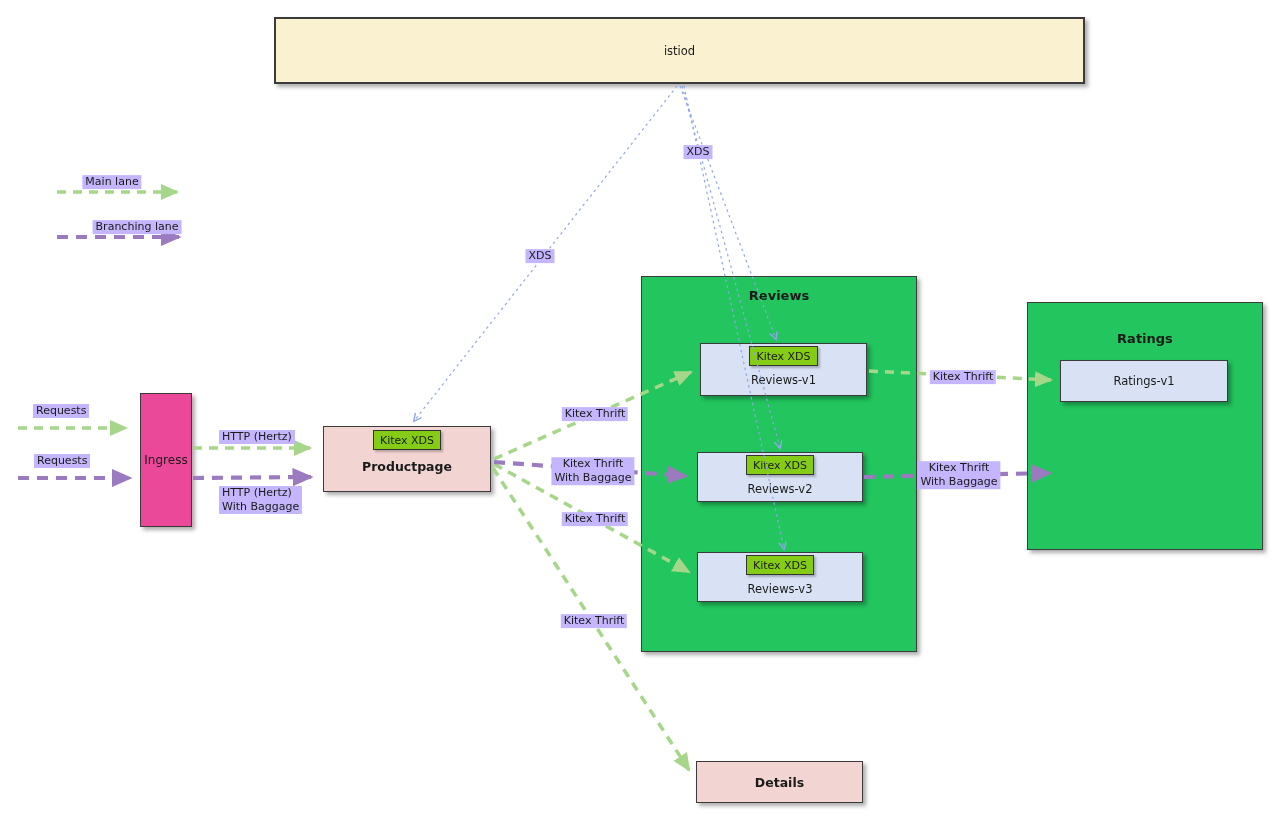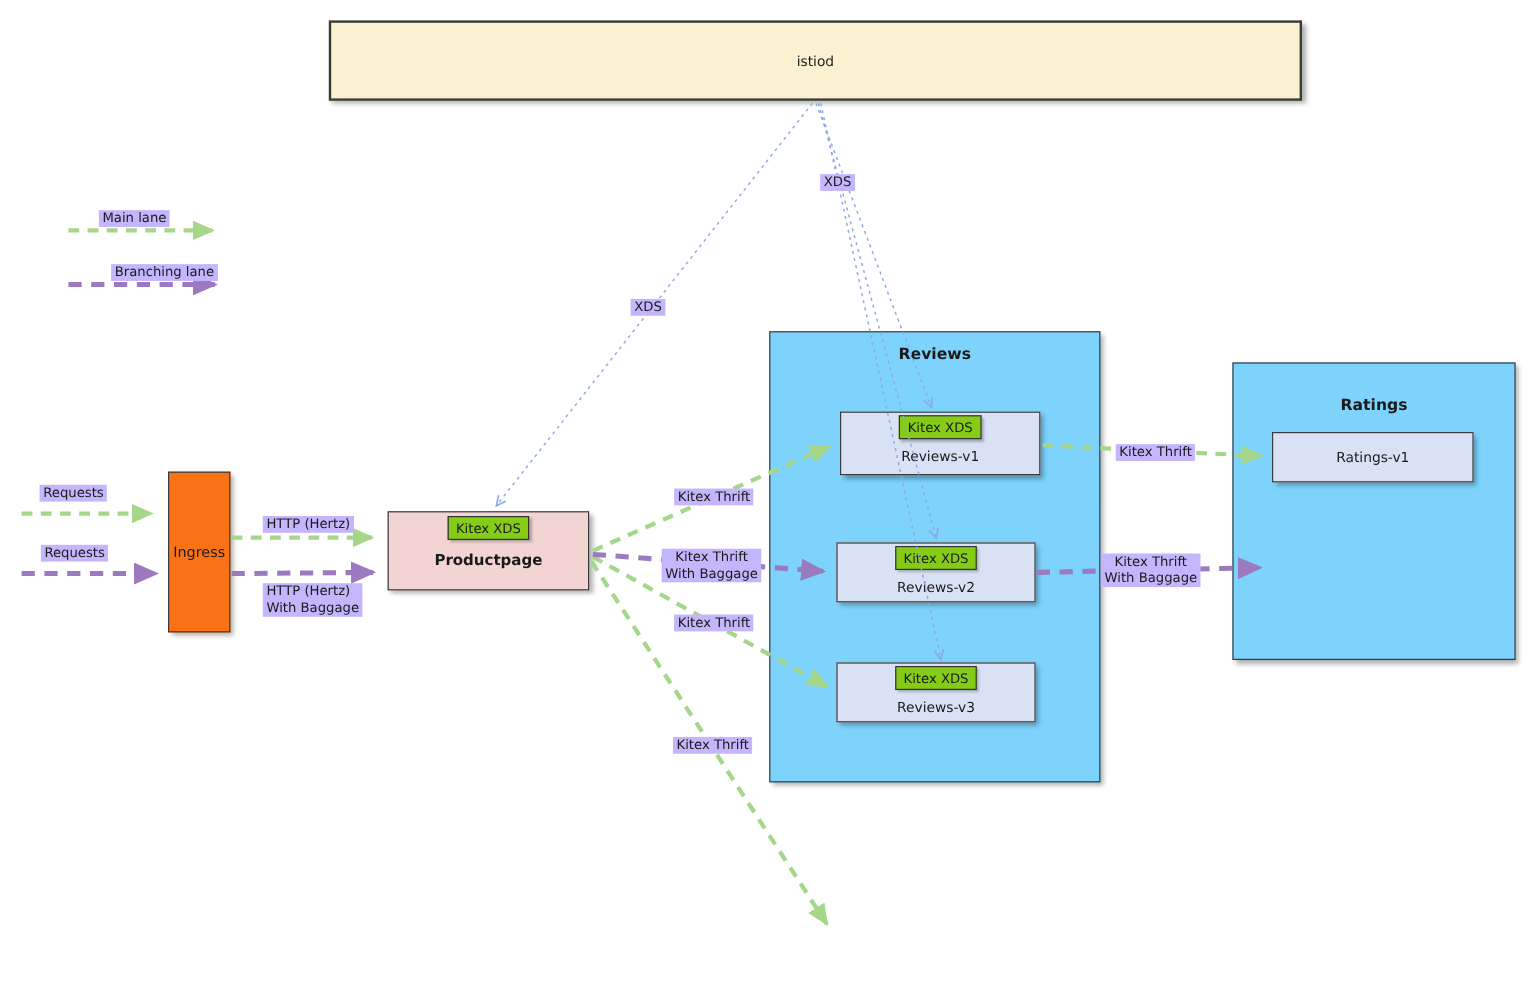--- a/index.html
+++ b/index.html
@@ -22,31 +22,31 @@
     align-items: center;
     justify-content: center;
   }
   .istiod {
     left: 274px; top: 17px; width: 811px; height: 67px;
     background: #faf1d1; border-width: 2px;
     font-size: 11.5px;
   }
   .ingress {
     left: 140px; top: 393px; width: 52px; height: 134px;
-    background: #f97316; font-size: 12px;
+    background: #ec4899; font-size: 12px;
   }
   .productpage {
     left: 323px; top: 426px; width: 168px; height: 66px;
     background: #f2d5d2;
     flex-direction: column; justify-content: flex-start;
   }
   .container-box {
     position: absolute;
     border: 1.5px solid #3b3b3b;
-    background: #7dd3fc;
+    background: #22c55e;
     box-shadow: 3px 3px 4px rgba(0,0,0,0.32);
   }
   .reviews-group { left: 641px; top: 276px; width: 276px; height: 376px; }
   .ratings-group { left: 1027px; top: 302px; width: 236px; height: 248px; }
   .group-title {
     width: 100%; text-align: center;
     font-weight: bold; font-size: 13px;
   }
   .reviews-group .group-title { margin-top: 11px; }
   .ratings-group .group-title { margin-top: 28px; }
@@ -147,20 +147,23 @@
   </div>
 
   <div class="container-box ratings-group">
     <div class="group-title">Ratings</div>
   </div>
 
   <div class="service rt1">
     <div class="service-label">Ratings-v1</div>
   </div>
 
+  <div class="box details-box">
+    <span>Details</span>
+  </div>
 
   <svg class="edges-svg" width="1280" height="824" viewBox="0 0 1280 824">
     <defs>
       <marker id="mg" markerWidth="5.5" markerHeight="4.6" refX="4.6" refY="2.3" orient="auto" markerUnits="strokeWidth">
         <path d="M0,0 L5.2,2.3 L0,4.6 Z" fill="#A6D689"></path>
       </marker>
       <marker id="mp" markerWidth="5.2" markerHeight="4.4" refX="4.4" refY="2.2" orient="auto" markerUnits="strokeWidth">
         <path d="M0,0 L5,2.2 L0,4.4 Z" fill="#9B7ABF"></path>
       </marker>
       <marker id="mb" markerWidth="10" markerHeight="9" refX="7.5" refY="4" orient="auto" markerUnits="userSpaceOnUse">

